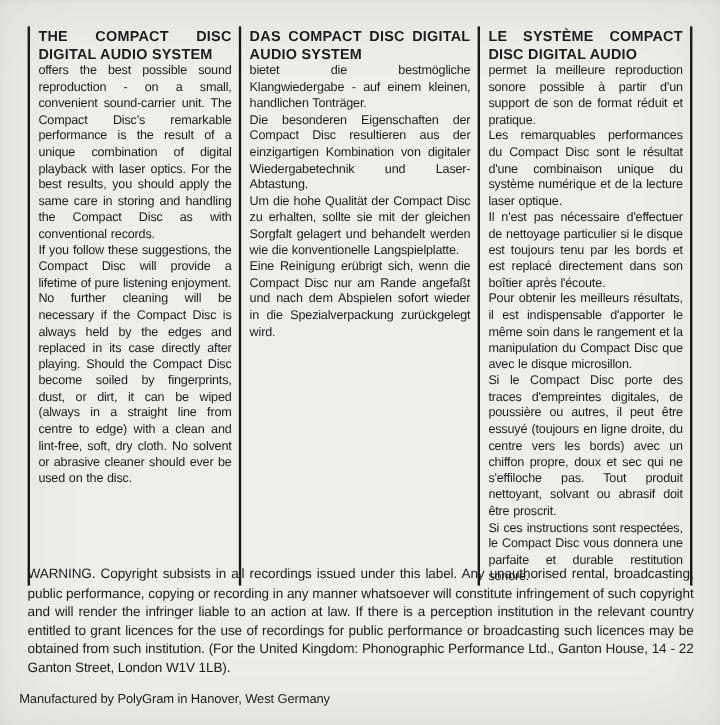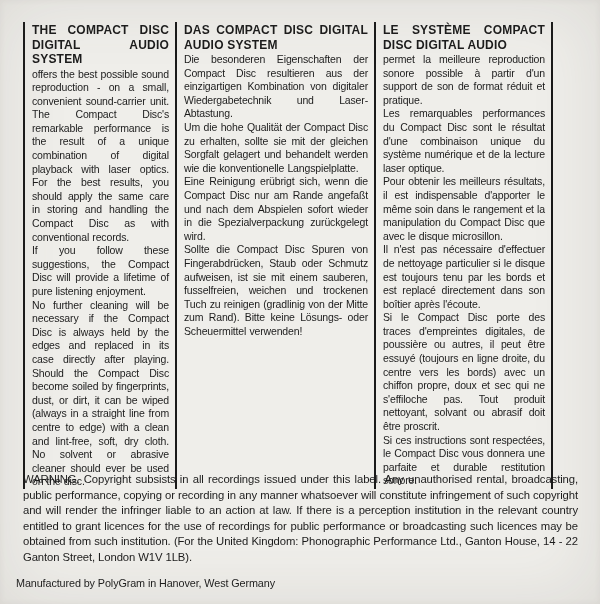--- a/index.html
+++ b/index.html
@@ -35,21 +35,21 @@
     width: 555px;
     min-height: 440px;
     display: flex;
     align-items: stretch;
   }
   .column {
     box-sizing: border-box;
     border-left: 2px solid var(--rule, #1a1a1a);
     padding: 1px 6px 0 7px;
   }
-  .col-en { width: 152px; }
+  .col-en { width: 176px; }
   .col-de { width: 199px; }
   .col-fr { width: 179px; border-right: 2px solid var(--rule, #1a1a1a); }
   .col-header {
     margin: 0 0 1px 0;
     font-size: 12px;
     line-height: 14.5px;
     font-weight: bold;
     text-align: justify;
     letter-spacing: 0.2px;
   }
@@ -91,32 +91,32 @@
 
     <section class="column col-en">
       <h2 class="col-header">THE COMPACT DISC DIGITAL AUDIO SYSTEM</h2>
       <p>offers the best possible sound reproduction - on a small, convenient sound-carrier unit. The Compact Disc's remarkable performance is the result of a unique combination of digital playback with laser optics. For the best results, you should apply the same care in storing and handling the Compact Disc as with conventional records.</p>
       <p>If you follow these suggestions, the Compact Disc will provide a lifetime of pure listening enjoyment.</p>
       <p>No further cleaning will be necessary if the Compact Disc is always held by the edges and replaced in its case directly after playing. Should the Compact Disc become soiled by fingerprints, dust, or dirt, it can be wiped (always in a straight line from centre to edge) with a clean and lint-free, soft, dry cloth. No solvent or abrasive cleaner should ever be used on the disc.</p>
     </section>
 
     <section class="column col-de">
       <h2 class="col-header">DAS COMPACT DISC DIGITAL AUDIO SYSTEM</h2>
+      <p>bietet die bestmögliche Klangwiedergabe - auf einem kleinen, handlichen Tonträger.</p>
       <p>Die besonderen Eigenschaften der Compact Disc resultieren aus der einzigartigen Kombination von digitaler Wiedergabetechnik und Laser-Abtastung.</p>
       <p>Um die hohe Qualität der Compact Disc zu erhalten, sollte sie mit der gleichen Sorgfalt gelagert und behandelt werden wie die konventionelle Langspielplatte.</p>
       <p>Eine Reinigung erübrigt sich, wenn die Compact Disc nur am Rande angefaßt und nach dem Abspielen sofort wieder in die Spezialverpackung zurückgelegt wird.</p>
-      <p>Sollte die Compact Disc Spuren von Fingerabdrücken, Staub oder Schmutz aufweisen, ist sie mit einem sauberen, fusselfreien, weichen und trockenen Tuch zu reinigen (gradlinig von der Mitte zum Rand). Bitte keine Lösungs- oder Scheuermittel verwenden!</p>
     </section>
 
     <section class="column col-fr">
       <h2 class="col-header">LE SYSTÈME COMPACT DISC DIGITAL AUDIO</h2>
       <p>permet la meilleure reproduction sonore possible à partir d'un support de son de format réduit et pratique.</p>
       <p>Les remarquables performances du Compact Disc sont le résultat d'une combinaison unique du système numérique et de la lecture laser optique.</p>
+      <p>Il n'est pas nécessaire d'effectuer de nettoyage particulier si le disque est toujours tenu par les bords et est replacé directement dans son boîtier après l'écoute.</p>
       <p>Pour obtenir les meilleurs résultats, il est indispensable d'apporter le même soin dans le rangement et la manipulation du Compact Disc que avec le disque microsillon.</p>
-      <p>Il n'est pas nécessaire d'effectuer de nettoyage particulier si le disque est toujours tenu par les bords et est replacé directement dans son boîtier après l'écoute.</p>
       <p>Si le Compact Disc porte des traces d'empreintes digitales, de poussière ou autres, il peut être essuyé (toujours en ligne droite, du centre vers les bords) avec un chiffon propre, doux et sec qui ne s'effiloche pas. Tout produit nettoyant, solvant ou abrasif doit être proscrit.</p>
       <p>Si ces instructions sont respectées, le Compact Disc vous donnera une parfaite et durable restitution sonore.</p>
     </section>
 
   </div>
 
   <p class="warning">WARNING. Copyright subsists in all recordings issued under this label. Any unauthorised rental, broadcasting, public performance, copying or recording in any manner whatsoever will constitute infringement of such copyright and will render the infringer liable to an action at law. If there is a perception institution in the relevant country entitled to grant licences for the use of recordings for public performance or broadcasting such licences may be obtained from such institution. (For the United Kingdom: Phonographic Performance Ltd., Ganton House, 14 - 22 Ganton Street, London W1V 1LB).</p>
 
   <p class="manufactured">Manufactured by PolyGram in Hanover, West Germany</p>
 

